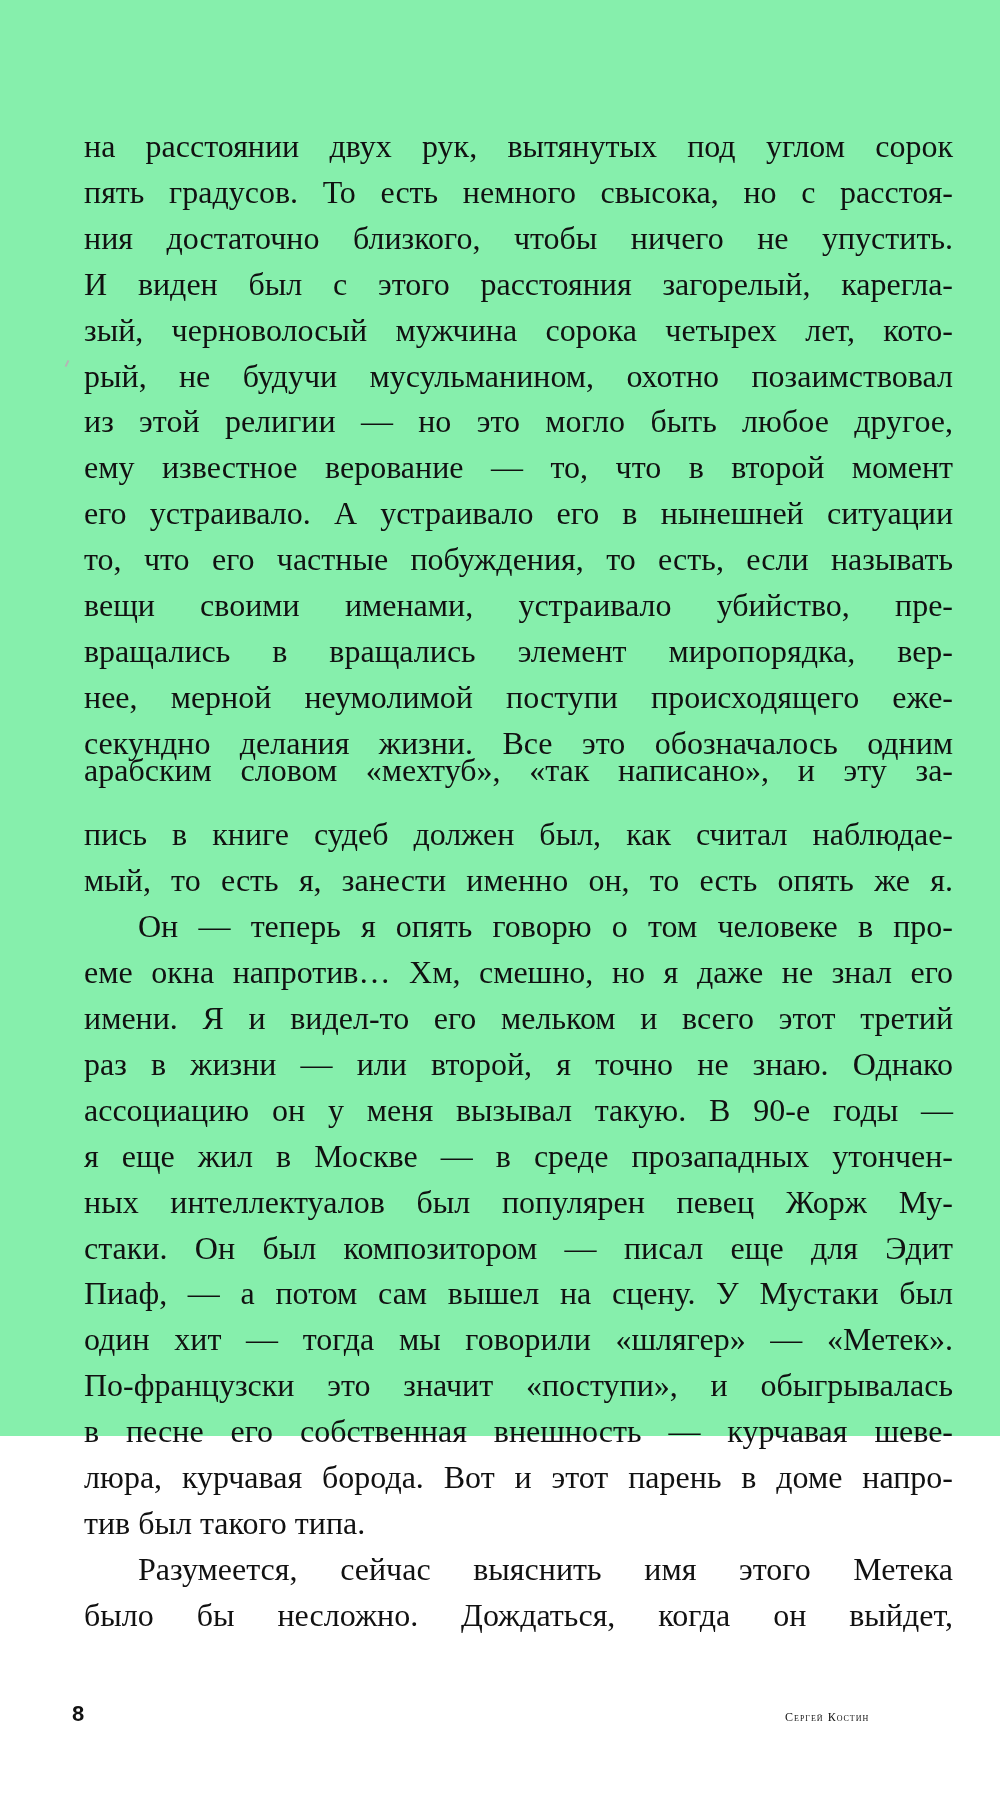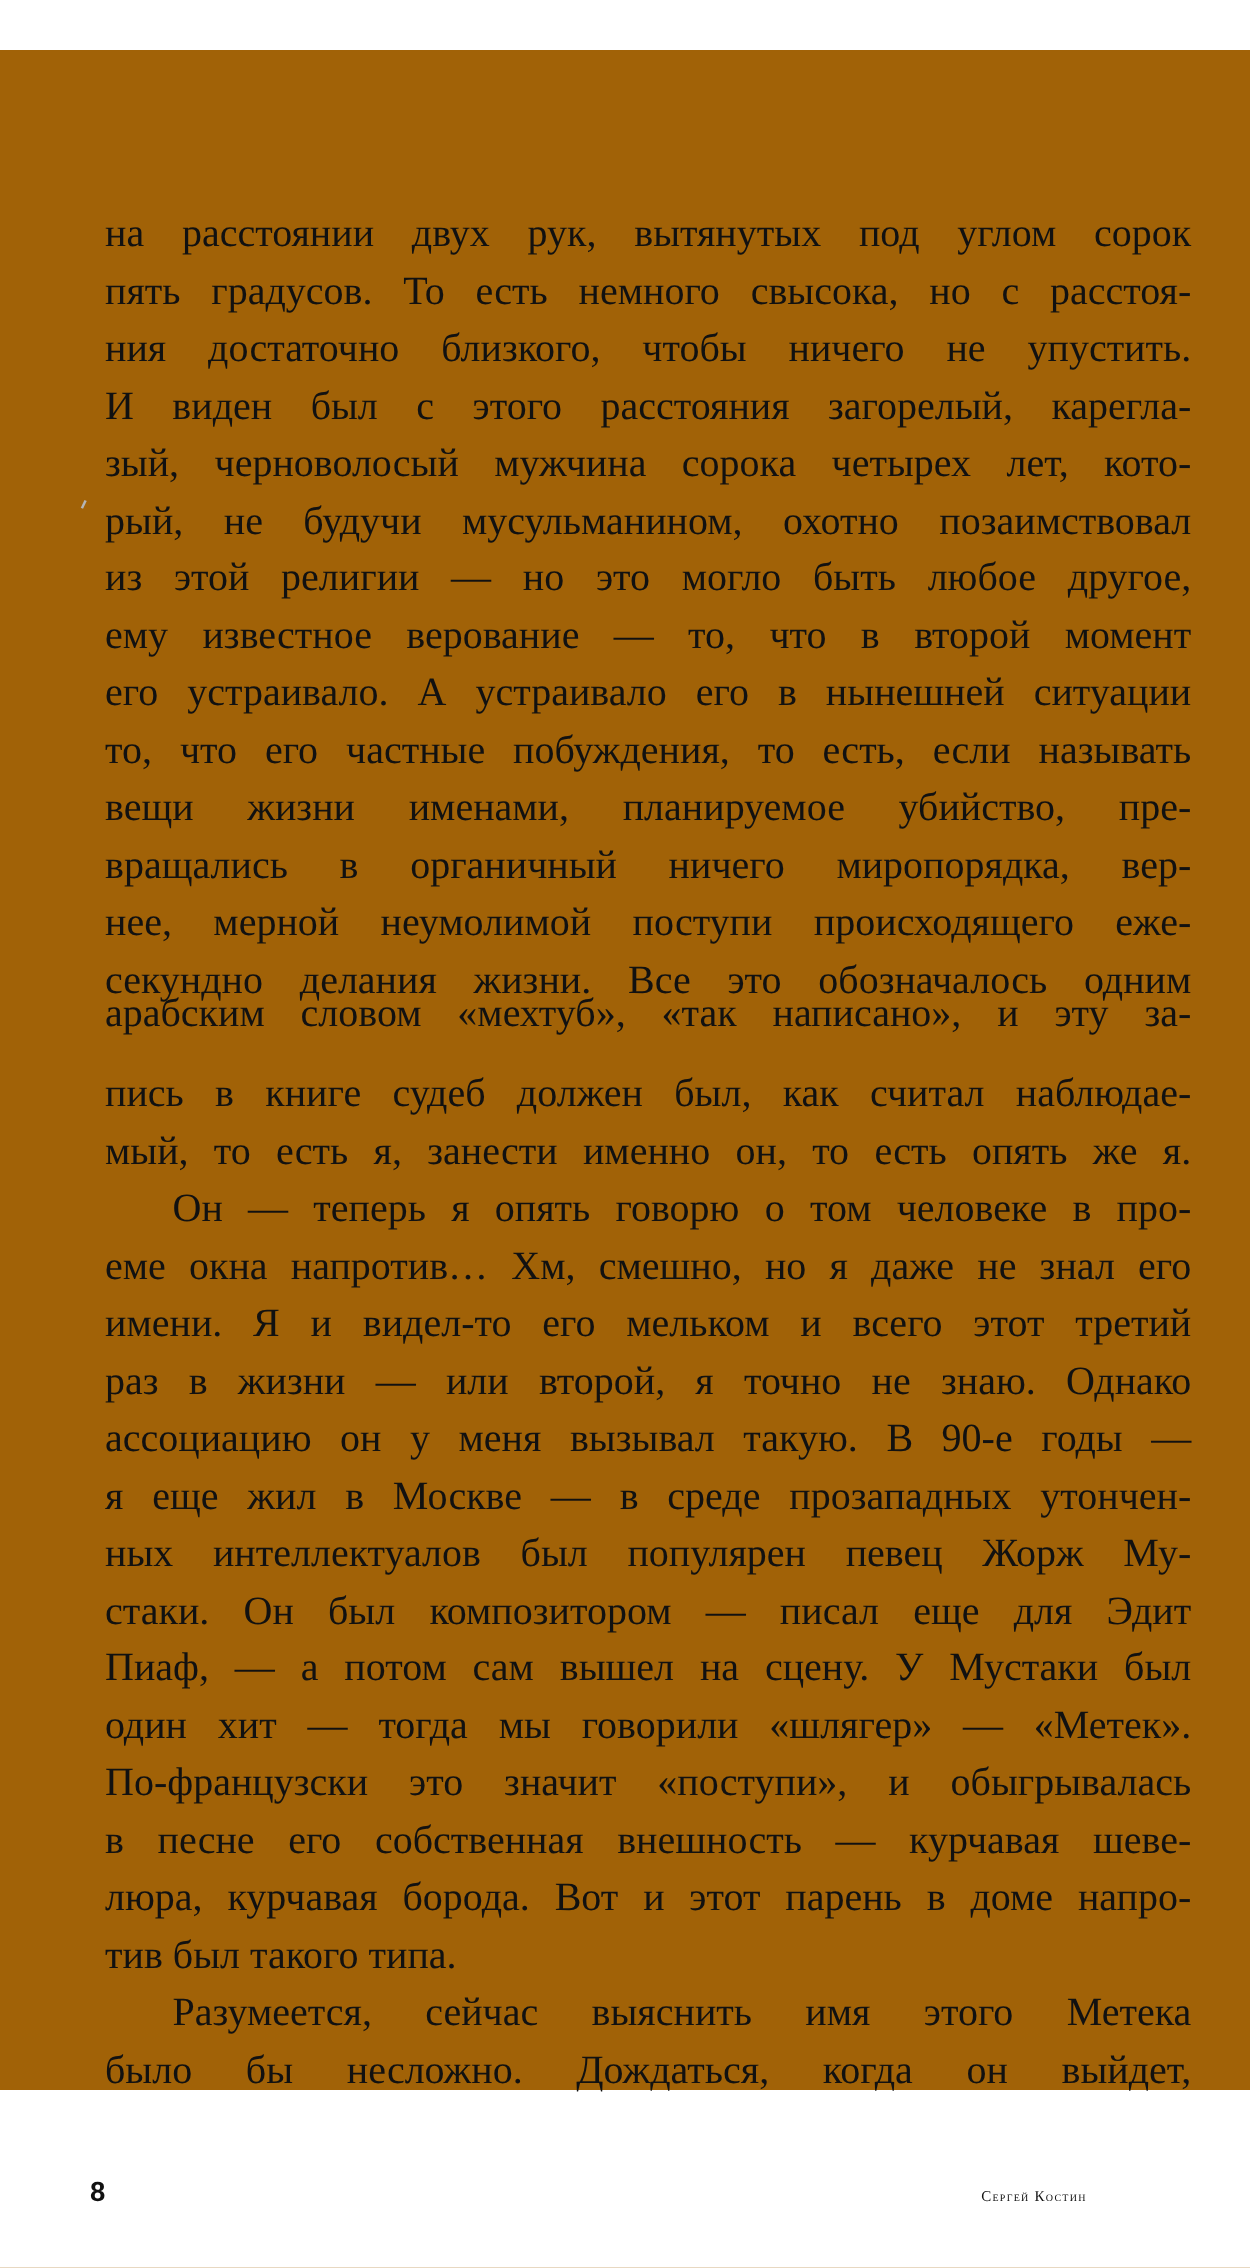--- a/index.html
+++ b/index.html
@@ -13,23 +13,22 @@
       position: relative;
       overflow: hidden;
       font-family: "Liberation Serif", "DejaVu Serif", serif;
       color: #111111;
     }
     .page {
       position: absolute;
       left: 0;
       top: 0;
       width: 1000px;
-      height: 1632px;
-      background: #a16207;
-      margin-top: 40px;
+      height: 1436px;
+      background: #86efac;
     }
     .text-block {
       position: absolute;
       left: 84px;
       top: 0;
       width: 869px;
     }
     .line {
       position: absolute;
       left: 0;
@@ -93,22 +92,22 @@
     <div class="line" style="top:123px">на расстоянии двух рук, вытянутых под углом сорок</div>
     <div class="line" style="top:169px">пять градусов. То есть немного свысока, но с расстоя-</div>
     <div class="line" style="top:215px">ния достаточно близкого, чтобы ничего не упустить.</div>
     <div class="line" style="top:261px">И виден был с этого расстояния загорелый, карегла-</div>
     <div class="line" style="top:307px">зый, черноволосый мужчина сорока четырех лет, кото-</div>
     <div class="line" style="top:353px">рый, не будучи мусульманином, охотно позаимствовал</div>
     <div class="line" style="top:398px">из этой религии — но это могло быть любое другое,</div>
     <div class="line" style="top:444px">ему известное верование — то, что в второй момент</div>
     <div class="line" style="top:490px">его устраивало. А устраивало его в нынешней ситуации</div>
     <div class="line" style="top:536px">то, что его частные побуждения, то есть, если называть</div>
-    <div class="line" style="top:582px">вещи жизни именами, планируемое убийство, пре-</div>
-    <div class="line" style="top:628px">вращались в органичный ничего миропорядка, вер-</div>
+    <div class="line" style="top:582px">вещи своими именами, устраивало убийство, пре-</div>
+    <div class="line" style="top:628px">вращались в вращались элемент миропорядка, вер-</div>
     <div class="line" style="top:674px">нее, мерной неумолимой поступи происходящего еже-</div>
     <div class="line" style="top:720px">секундно делания жизни. Все это обозначалось одним</div>
     <div class="line" style="top:747px">арабским словом «мехтуб», «так написано», и эту за-</div>
     <div class="line" style="top:811px">пись в книге судеб должен был, как считал наблюдае-</div>
     <div class="line" style="top:857px">мый, то есть я, занести именно он, то есть опять же я.</div>
     <div class="line indent" style="top:903px">Он — теперь я опять говорю о том человеке в про-</div>
     <div class="line" style="top:949px">еме окна напротив… Хм, смешно, но я даже не знал его</div>
     <div class="line" style="top:995px">имени. Я и видел-то его мельком и всего этот третий</div>
     <div class="line" style="top:1041px">раз в жизни — или второй, я точно не знаю. Однако</div>
     <div class="line" style="top:1087px">ассоциацию он у меня вызывал такую. В 90-е годы —</div>

